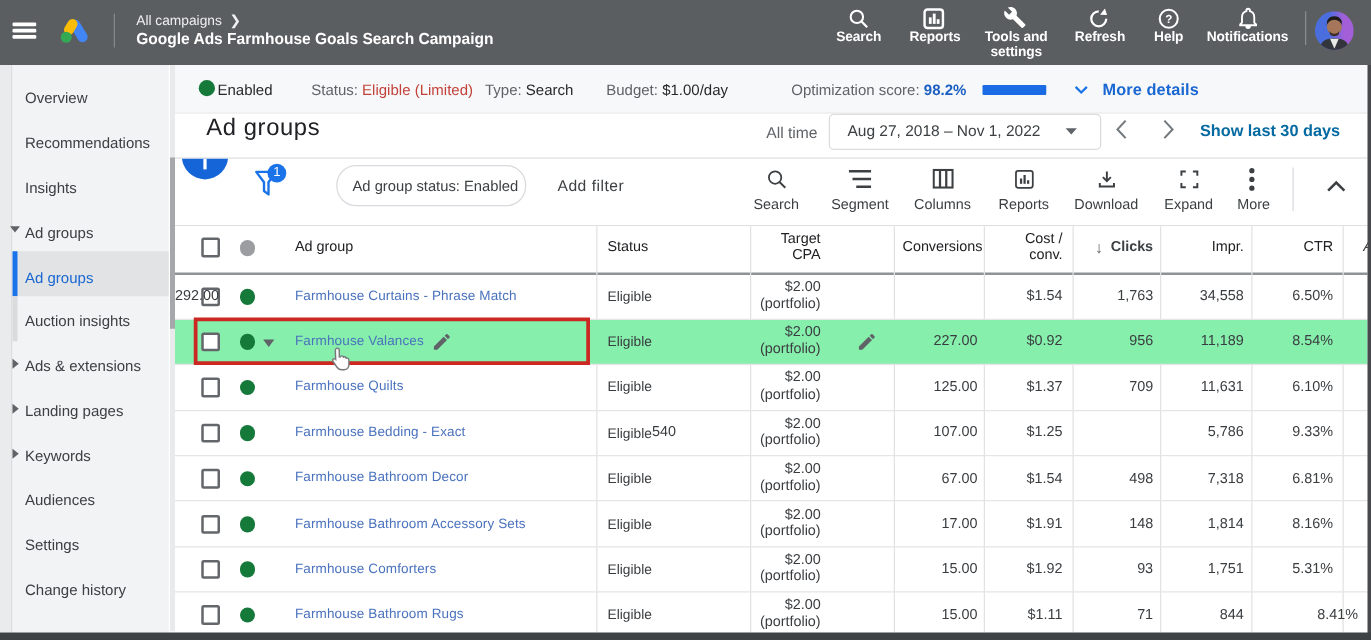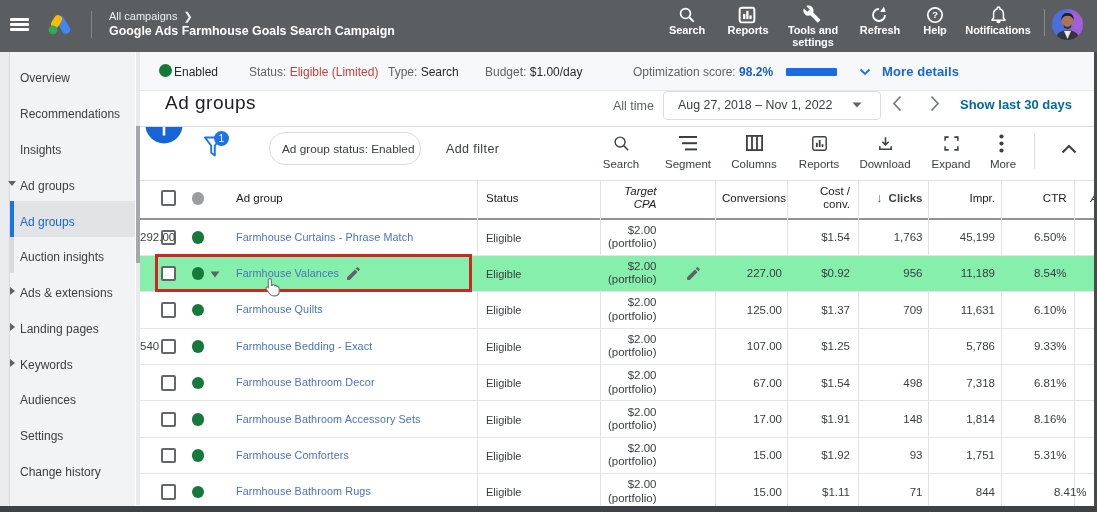--- a/index.html
+++ b/index.html
@@ -238,21 +238,21 @@
       <path d="M1.5 8.5 L8 2 L14.5 8.5" fill="none" stroke="#3c4043" stroke-width="2"></path>
     </svg>
 </div>
 <div class="abs" id="tbl">
 
   <div class="abs" style="left:0;top:0;width:953.5px;height:38.5px;border-bottom:2px solid #8f9296;box-sizing:border-box;background:#fff;">
     <div class="cb" style="top:9px;"></div>
     <div class="dot" style="top:11px;background:#9b9da0;"></div>
     <div class="hcell" style="left:96px;top:10.5px;font-weight:normal;color:#202124;">Ad group</div>
     <div class="hcell" style="left:346px;top:10.5px;font-weight:normal;color:#202124;">Status</div>
-    <div class="hcell" style="left:0;top:4px;width:516.5px;text-align:right;font-weight:normal;color:#202124;line-height:12.5px;font-style:italic;">Target<br>CPA</div>
+    <div class="hcell" style="left:0;top:4px;width:516.5px;text-align:right;font-weight:normal;color:#202124;line-height:12.5px;">Target<br>CPA</div>
     <div class="hcell" style="left:582px;top:10.5px;width:64px;overflow:hidden;font-weight:normal;color:#202124;">Conversions</div>
     <div class="hcell" style="left:0;top:4px;width:710px;text-align:right;font-weight:normal;color:#202124;line-height:12.5px;">Cost /<br>conv.</div>
     <div class="hcell" style="left:736px;top:9px;font-weight:normal;font-size:13px;color:#5f6368;">↓</div>
       <div class="hcell" style="left:0;top:10.5px;width:782.5px;text-align:right;">Clicks</div>
     <div class="hcell" style="left:0;top:10.5px;width:855px;text-align:right;font-weight:normal;color:#202124;">Impr.</div>
     <div class="hcell" style="left:0;top:10.5px;width:926.5px;text-align:right;font-weight:normal;color:#202124;">CTR</div>
     <div class="hcell" style="left:950.5px;top:10.5px;font-weight:normal;color:#3c4043;font-style:italic;">A</div>
   </div>
 
   <div class="vline" style="left:336.5px;top:0;height:325px;"></div>
@@ -265,21 +265,21 @@
   <div class="vline" style="left:933.5px;top:0;height:325px;"></div>
 <div class="row" style="left:0;top:38.5px;">
   <div class="cb" style="top:10px;"></div>
   <div class="dot" style="top:11.5px;"></div>
   <div class="lnk" style="top:11px;">Farmhouse Curtains - Phrase Match</div>
   <div class="cell" style="left:346px;top:12px;font-size:11px;">Eligible</div>
   <div class="cell" style="left:0;top:4px;width:516.5px;text-align:right;line-height:13.5px;">$2.00<br>(portfolio)</div>
   <div class="cell" style="left:0;top:11.5px;width:642px;text-align:left;">292.00</div>
   <div class="cell" style="left:0;top:11.5px;width:710px;text-align:right;">$1.54</div>
   <div class="cell" style="left:0;top:11.5px;width:782.5px;text-align:right;">1,763</div>
-  <div class="cell" style="left:0;top:11.5px;width:855px;text-align:right;">45,199</div>
+  <div class="cell" style="left:0;top:11.5px;width:855px;text-align:right;">34,558</div>
   <div class="cell" style="left:0;top:11.5px;width:926.5px;text-align:right;">6.50%</div>
 </div>
 <div class="row" style="left:0;top:74.9px;background:#86efac;">
   <div class="cb" style="top:10px;"></div>
   <div class="dot" style="top:11.5px;"></div>
   <svg class="abs" style="left:70px;top:15px" width="10" height="7" viewBox="0 0 10 7">
         <path d="M0.5 0.5 L9.5 0.5 L5 6.5 Z" fill="#5f6368"></path>
       </svg>
   <div class="lnk" style="top:11px;">Farmhouse Valances</div>
   <svg class="abs" style="left:205px;top:9px" width="17" height="17" viewBox="0 0 24 24">
@@ -309,21 +309,21 @@
   <div class="cell" style="left:0;top:11.5px;width:926.5px;text-align:right;">6.10%</div>
 </div>
 <div class="row" style="left:0;top:147.7px;">
   <div class="cb" style="top:10px;"></div>
   <div class="dot" style="top:11.5px;"></div>
   <div class="lnk" style="top:11px;">Farmhouse Bedding - Exact</div>
   <div class="cell" style="left:346px;top:12px;font-size:11px;">Eligible</div>
   <div class="cell" style="left:0;top:4px;width:516.5px;text-align:right;line-height:13.5px;">$2.00<br>(portfolio)</div>
   <div class="cell" style="left:0;top:11.5px;width:642px;text-align:right;">107.00</div>
   <div class="cell" style="left:0;top:11.5px;width:710px;text-align:right;">$1.25</div>
-  <div class="cell" style="left:0;top:11.5px;width:782.5px;text-align:left;">540</div>
+  <div class="cell" style="left:0;top:11.5px;width:782.5px;text-align:center;">540</div>
   <div class="cell" style="left:0;top:11.5px;width:855px;text-align:right;">5,786</div>
   <div class="cell" style="left:0;top:11.5px;width:926.5px;text-align:right;">9.33%</div>
 </div>
 <div class="row" style="left:0;top:184.1px;">
   <div class="cb" style="top:10px;"></div>
   <div class="dot" style="top:11.5px;"></div>
   <div class="lnk" style="top:11px;">Farmhouse Bathroom Decor</div>
   <div class="cell" style="left:346px;top:12px;font-size:11px;">Eligible</div>
   <div class="cell" style="left:0;top:4px;width:516.5px;text-align:right;line-height:13.5px;">$2.00<br>(portfolio)</div>
   <div class="cell" style="left:0;top:11.5px;width:642px;text-align:right;">67.00</div>

